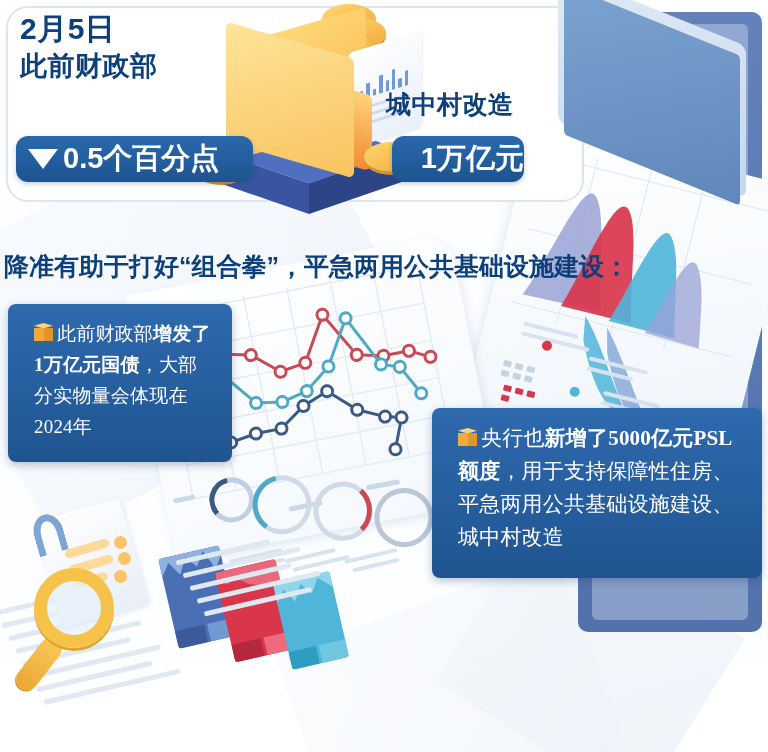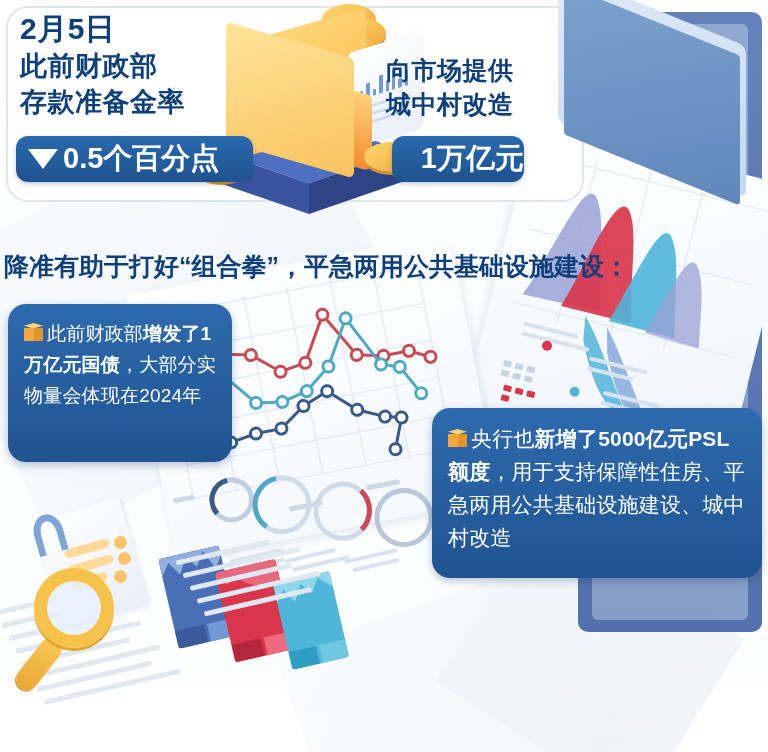--- a/index.html
+++ b/index.html
@@ -217,24 +217,25 @@
     background: #e9f0f8;
     border-radius: 6px;
     opacity: .35;
   }
 
   
   .infobox {
     position: absolute;
     background: linear-gradient(180deg,#2e6aae 0%, #215severe 100%);
     background: linear-gradient(180deg,#2e6aae 0%, #1f5490 100%);
-    border-radius: 18px;
+    border-radius: 8px;
     color: #ffffff;
     box-shadow: 0 3px 8px rgba(25,60,105,.3);
-    padding: 14px 16px 14px 16px;
+    padding: 14px 16px 14px 26px;
+    font-family: Liberation Serif, serif;
   }
   #infobox-left  { left: 8px;  top: 304px; width: 224px; height: 158px; }
   #infobox-right { left: 432px; top: 408px; width: 330px; height: 170px; }
 
   .ib-text {
     font-size: 19px; line-height: 31px; font-weight: 500;
     letter-spacing: .2px;
   }
   #infobox-right .ib-text { font-size: 21px; line-height: 33px; }
   .ib-text b { font-weight: bold; }
@@ -490,28 +491,26 @@
     <div class="coin c5"></div>
   </div>
 
   <div id="monitor">
     <div class="mon-bezel"></div>
     <div class="mon-screen"></div>
   </div>
 
   <div class="hl-line hl-block" id="tl-date">2月5日</div>
   <div class="hl-line hl-block" id="tl-l2">此前财政部</div>
-  <div class="hl-line hl-block" id="tl-l3">存款准备金率</div>
 
   <div class="badge" id="badge-rate">
     <span class="tri"></span>
     <span>0.5个百分点</span>
   </div>
 
-  <div class="hl-line hl-block" id="tr-l1">向市场提供</div>
   <div class="hl-line hl-block" id="tr-l2">城中村改造</div>
 
   <div class="badge" id="badge-amount">
     <span>1万亿元</span>
   </div>
 
   <div id="main-headline">降准有助于打好“组合拳”，平急两用公共基础设施建设：</div>
 
   <div class="infobox" id="infobox-left">
     <div class="ib-text">

